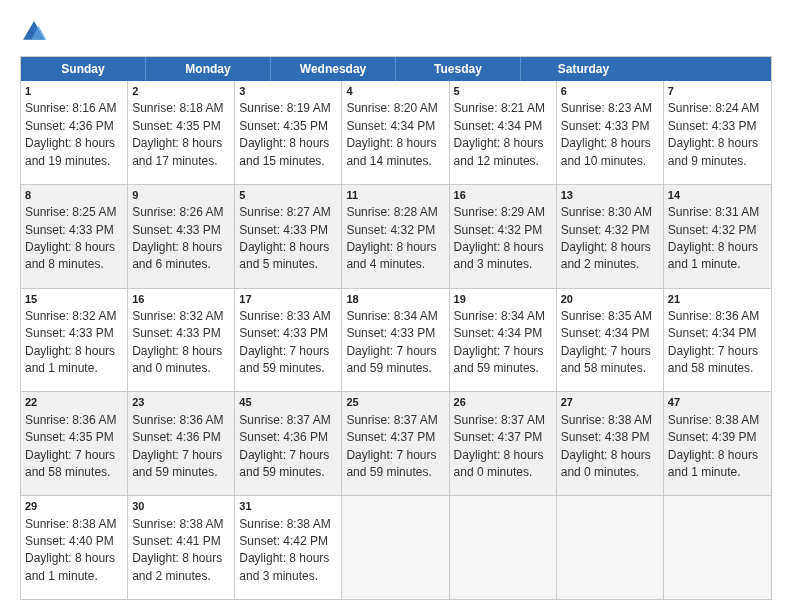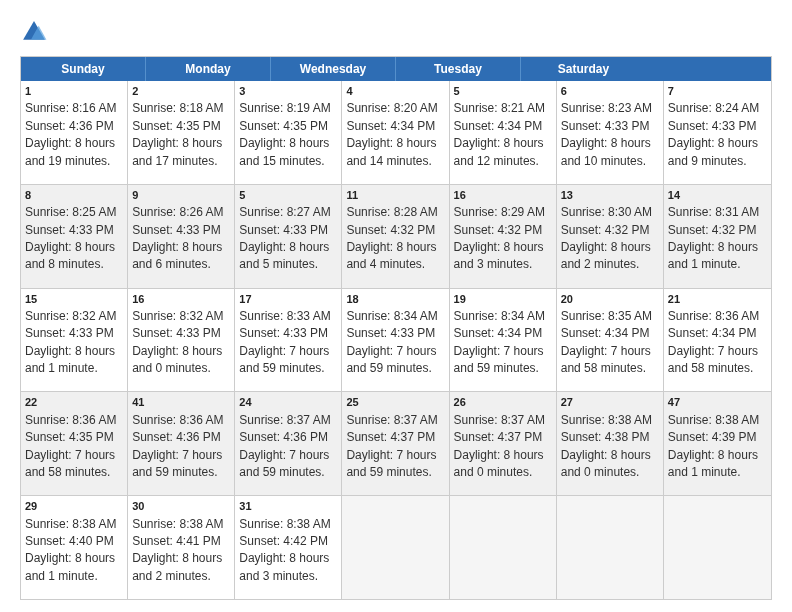--- a/index.html
+++ b/index.html
@@ -236,25 +236,25 @@
             <span class="day-num">21</span>
             <div class="cell-text">Sunrise: 8:36 AM<br>Sunset: 4:34 PM<br>Daylight: 7 hours<br>and 58 minutes.</div>
           </div>
         </div>
         <div class="cal-row">
           <div class="cal-cell shaded">
             <span class="day-num">22</span>
             <div class="cell-text">Sunrise: 8:36 AM<br>Sunset: 4:35 PM<br>Daylight: 7 hours<br>and 58 minutes.</div>
           </div>
           <div class="cal-cell shaded">
-            <span class="day-num">41</span>
+            <span class="day-num">23</span>
             <div class="cell-text">Sunrise: 8:36 AM<br>Sunset: 4:36 PM<br>Daylight: 7 hours<br>and 59 minutes.</div>
           </div>
           <div class="cal-cell shaded">
-            <span class="day-num">24</span>
+            <span class="day-num">45</span>
             <div class="cell-text">Sunrise: 8:37 AM<br>Sunset: 4:36 PM<br>Daylight: 7 hours<br>and 59 minutes.</div>
           </div>
           <div class="cal-cell shaded">
             <span class="day-num">25</span>
             <div class="cell-text">Sunrise: 8:37 AM<br>Sunset: 4:37 PM<br>Daylight: 7 hours<br>and 59 minutes.</div>
           </div>
           <div class="cal-cell shaded">
             <span class="day-num">26</span>
             <div class="cell-text">Sunrise: 8:37 AM<br>Sunset: 4:37 PM<br>Daylight: 8 hours<br>and 0 minutes.</div>
           </div>

